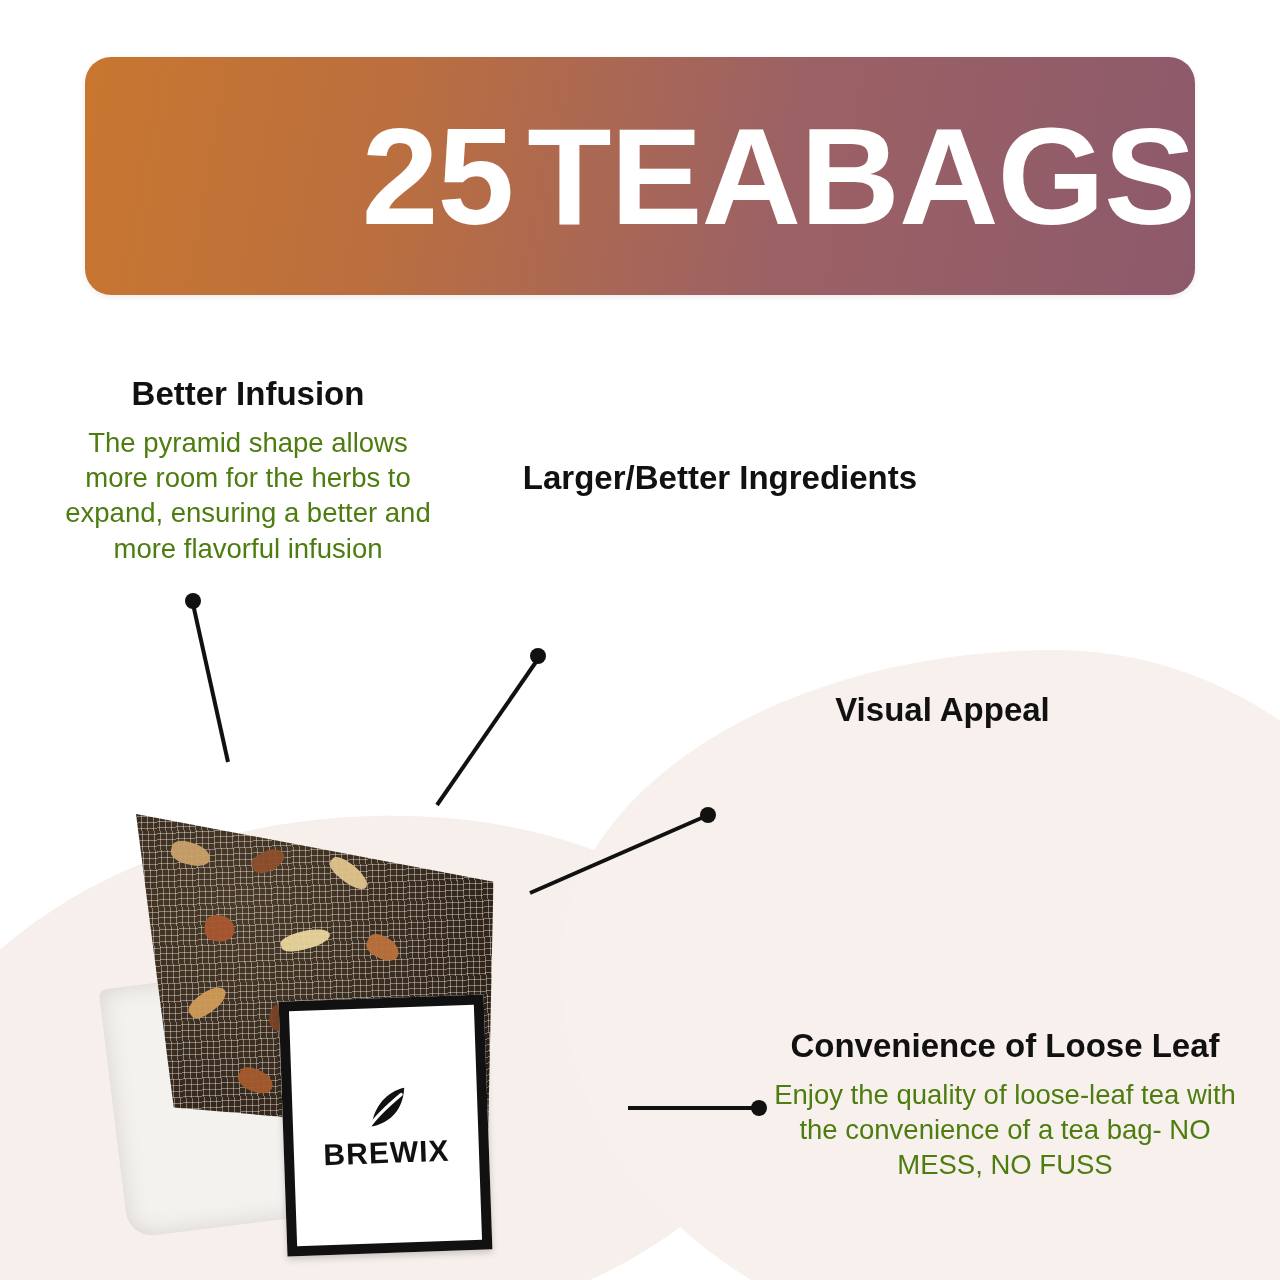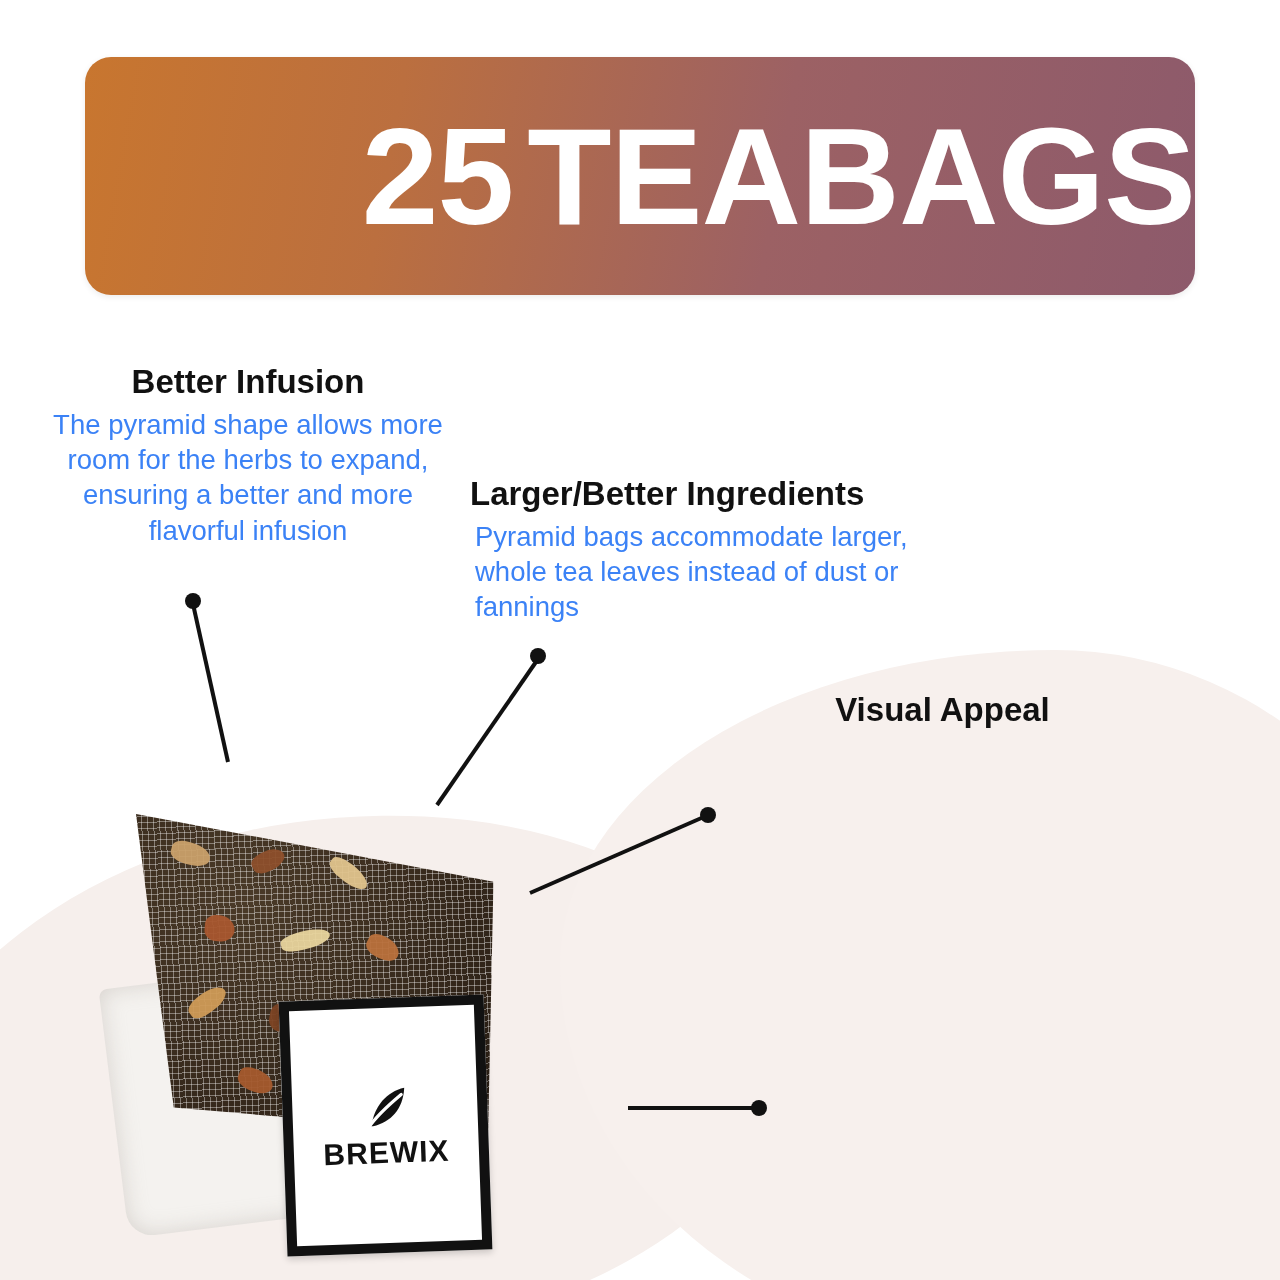--- a/index.html
+++ b/index.html
@@ -71,29 +71,29 @@
   .feature { position: absolute; }
   .feature h3 {
     margin: 0 0 6px 0;
     font-size: 33px;
     font-weight: bold;
     color: #111111;
     font-family: "Liberation Sans", sans-serif;
     line-height: 1.12;
   }
   .feature p {
-    margin: 5px;
+    margin: 12px;
     font-size: 27.5px;
-    color: #3b82f6;
+    color: #4d7c0f;
     line-height: 1.28;
     font-family: "Liberation Sans", sans-serif;
   }
 
-  .f-infusion      { left: 48px;  top: 364px; width: 400px; text-align: center; }
-  .f-ingredients   { left: 470px; top: 476px; width: 500px; text-align: left; }
+  .f-infusion      { left: 48px;  top: 376px; width: 400px; text-align: center; }
+  .f-ingredients   { left: 470px; top: 460px; width: 500px; text-align: center; }
   .f-visual        { left: 720px; top: 692px; width: 445px; text-align: center; }
   .f-convenience   { left: 750px; top: 1028px; width: 510px; text-align: center; }
 
   
   .lines {
     position: absolute;
     left: 0; top: 0;
     width: 1280px; height: 1280px;
     pointer-events: none;
   }
@@ -196,27 +196,30 @@
     <circle cx="759" cy="1108" r="8" fill="#111111"></circle>
   </svg>
 
   <div class="feature f-infusion">
     <h3>Better Infusion</h3>
     <p>The pyramid shape allows more room for the herbs to expand, ensuring a better and more flavorful infusion</p>
   </div>
 
   <div class="feature f-ingredients">
     <h3>Larger/Better Ingredients</h3>
-    <p>Pyramid bags accommodate larger, whole tea leaves instead of dust or fannings</p>
   </div>
 
   <div class="feature f-visual">
     <h3>Visual Appeal</h3>
   </div>
 
+  <div class="feature f-convenience">
+    <h3>Convenience of Loose Leaf</h3>
+    <p>Enjoy the quality of loose-leaf tea with the convenience of a tea bag- NO MESS, NO FUSS</p>
+  </div>
 
   <div class="teabag-wrap">
     <div class="bag-back"></div>
 
     <div class="bag-main">
       <div class="bag-mesh"></div>
       <div class="herb" style="left:40px;  top:46px;  width:40px; height:22px; background:#c9a06a; transform:rotate(18deg);"></div>
       <div class="herb" style="left:120px; top:58px;  width:34px; height:20px; background:#8d4f2b; transform:rotate(-24deg);"></div>
       <div class="herb" style="left:195px; top:76px;  width:44px; height:18px; background:#e0c48d; transform:rotate(40deg);"></div>
       <div class="herb" style="left:70px;  top:120px; width:30px; height:26px; background:#a8562e; transform:rotate(8deg);"></div>

